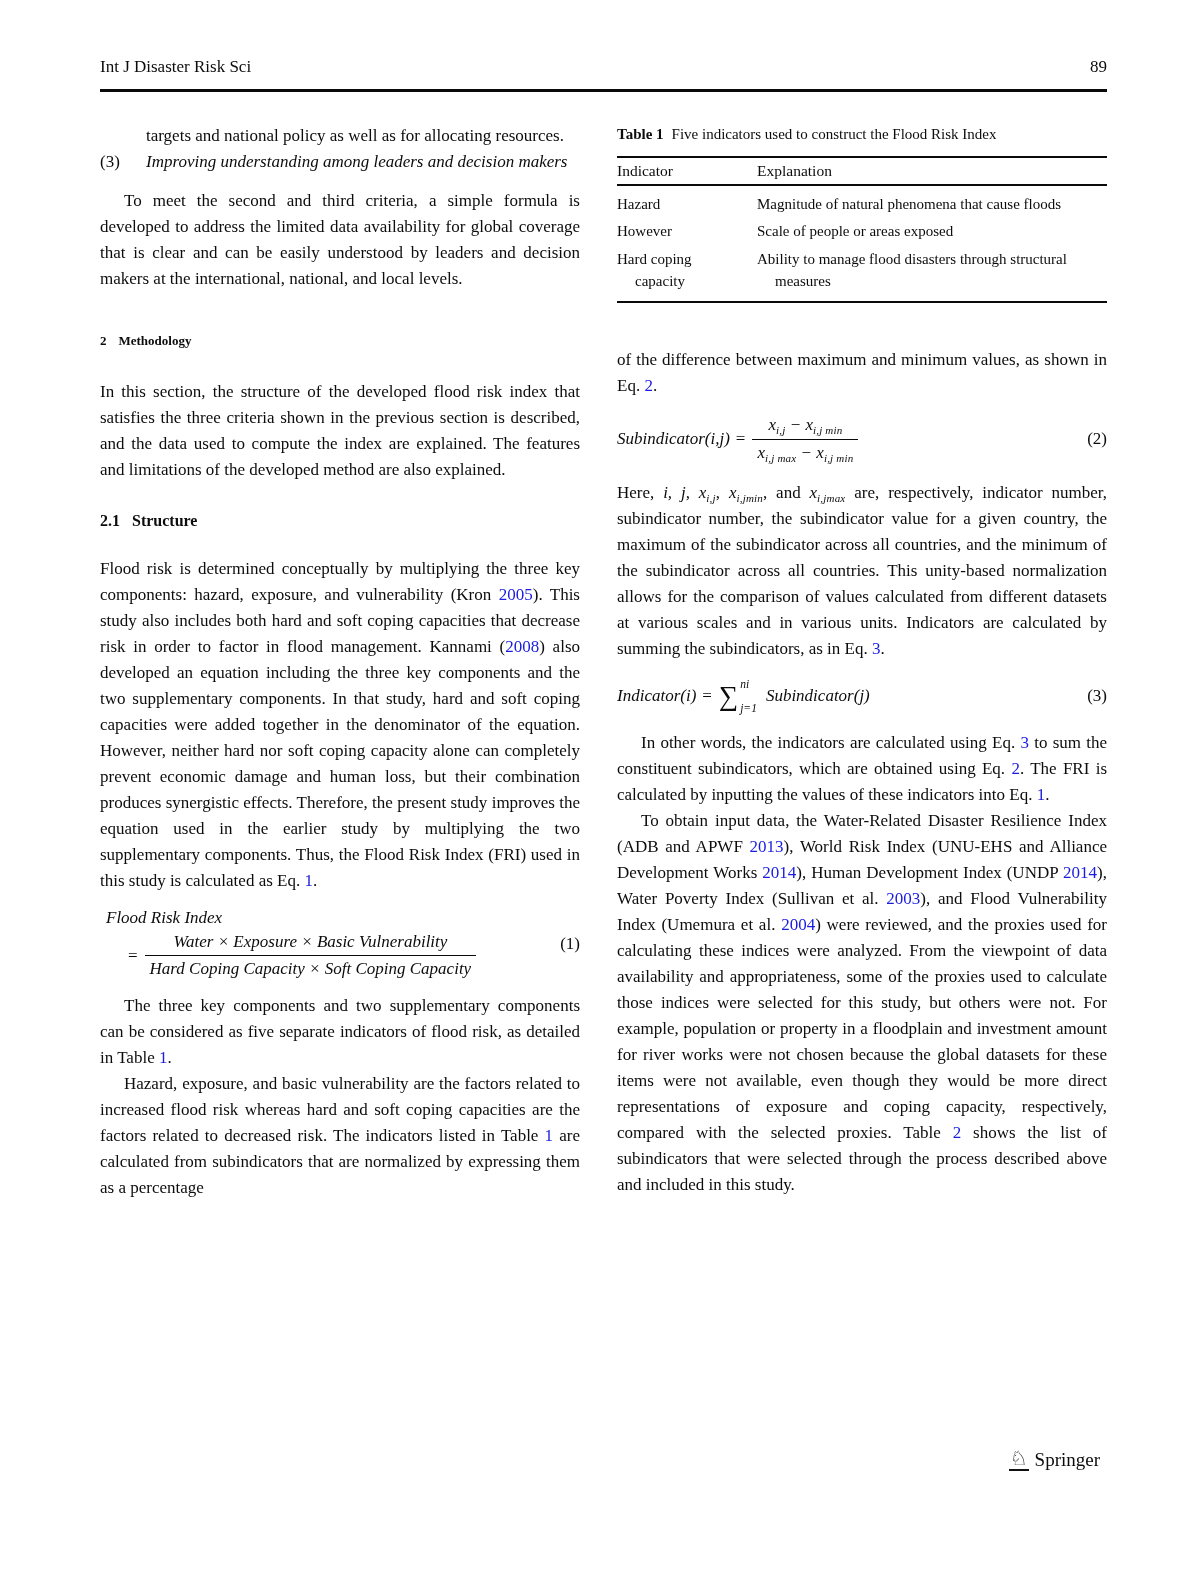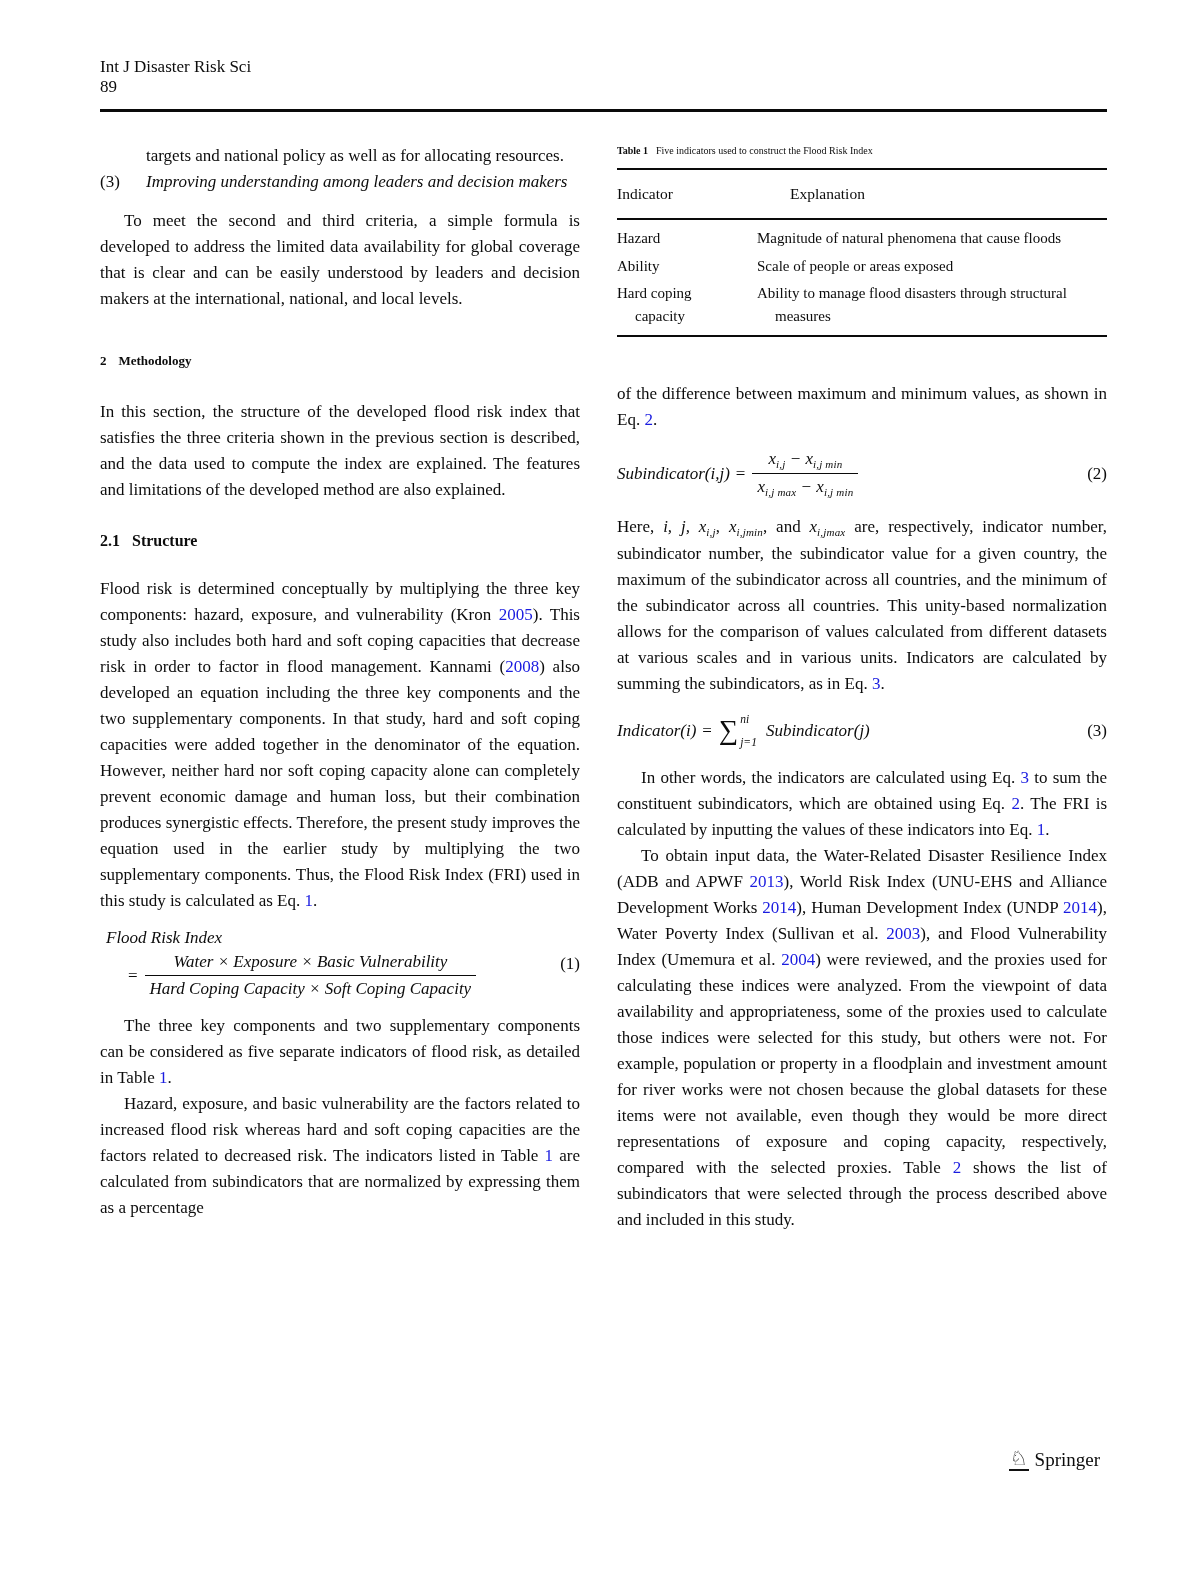--- a/index.html
+++ b/index.html
@@ -4,21 +4,21 @@
 <style>
   :root { --link: #1a1ce0; --ink: #0c0c0c; }
   * { box-sizing: border-box; }
   html,body { margin:0; padding:0; background:#ffffff; }
   body { width:1200px; height:1594px; overflow:hidden;
          font-family:"Liberation Serif","DejaVu Serif",serif; color:var(--ink); }
   .page { position:relative; width:1200px; height:1594px; padding:0 93px 0 100px; }
 
   
   .header { display:flex; justify-content:space-between; align-items:baseline;
-            padding-top:57px; font-size:17px;flex-direction:column; }
+            padding-top:57px; font-size:17px; }
   .header-rule { height:3px; background:#0a0a0a; margin-top:12px; }
 
   
   .cols { display:flex; gap:37px; margin-top:31px; }
   .col.left  { width:480px; }
   .col.right { width:490px; }
 
   p { margin:0; font-size:17px; line-height:1.53; }
   .just { text-align:justify; }
   .indent { text-indent:24px; }
@@ -55,23 +55,23 @@
   .eqno { position:absolute; right:0; top:50%; transform:translateY(-50%);
           font-style:normal; font-size:17px; }
   .eq1 .eqno { top:26%; }
   .sum { font-size:27px; line-height:1; margin-right:2px; }
   .sumlim { display:inline-flex; flex-direction:column; justify-content:space-between;
             height:36px; font-size:11.5px; line-height:1.1; margin-right:7px; }
   .rhsgap { margin-left:2px; }
 
   
   .table1 { font-size:15px; }
-  .caption { font-size:10px; line-height:1.5; margin-bottom:10px; }
+  .caption { font-size:15px; line-height:1.5; margin-bottom:10px; }
   .trule { height:2px; background:#0a0a0a; }
-  .t-head { display:flex; padding:15px 0; font-size:15.5px;gap:33px; }
+  .t-head { display:flex; padding:4px 0; font-size:15.5px; }
   .t-row  { display:flex; margin-bottom:5px; line-height:1.5; }
   .t-body { padding:7px 0 3px 0; }
   .t-c1 { width:112px; flex:0 0 112px; }
   .t-c2 { flex:1; margin-left:28px; }
   .hang { padding-left:18px; text-indent:-18px; }
   .para-table-gap { margin-top:44px; }
 
   
   .springer { position:absolute; top:1448px; right:100px;
               display:flex; align-items:center; gap:6px; }
@@ -137,21 +137,21 @@
           <span class="t-c1">Indicator</span>
           <span class="t-c2">Explanation</span>
         </div>
         <div class="trule"></div>
         <div class="t-body">
           <div class="t-row">
             <span class="t-c1 hang">Hazard</span>
             <span class="t-c2 hang">Magnitude of natural phenomena that cause floods</span>
           </div>
           <div class="t-row">
-            <span class="t-c1 hang">Ability</span>
+            <span class="t-c1 hang">However</span>
             <span class="t-c2 hang">Scale of people or areas exposed</span>
           </div>
           <div class="t-row">
             <span class="t-c1 hang">Hard coping capacity</span>
             <span class="t-c2 hang">Ability to manage flood disasters through structural measures</span>
           </div>
         </div>
         <div class="trule"></div>
       </div>
 

